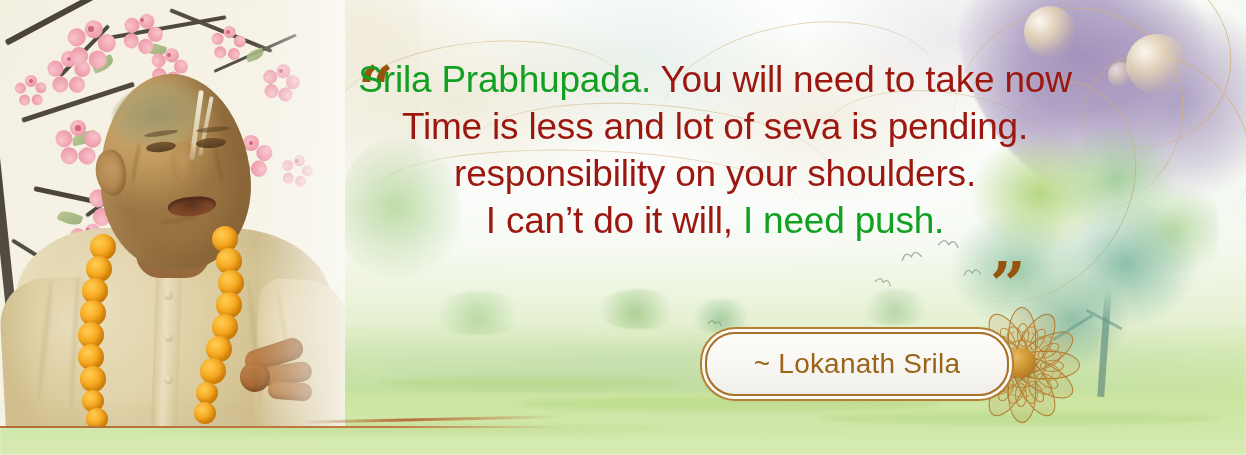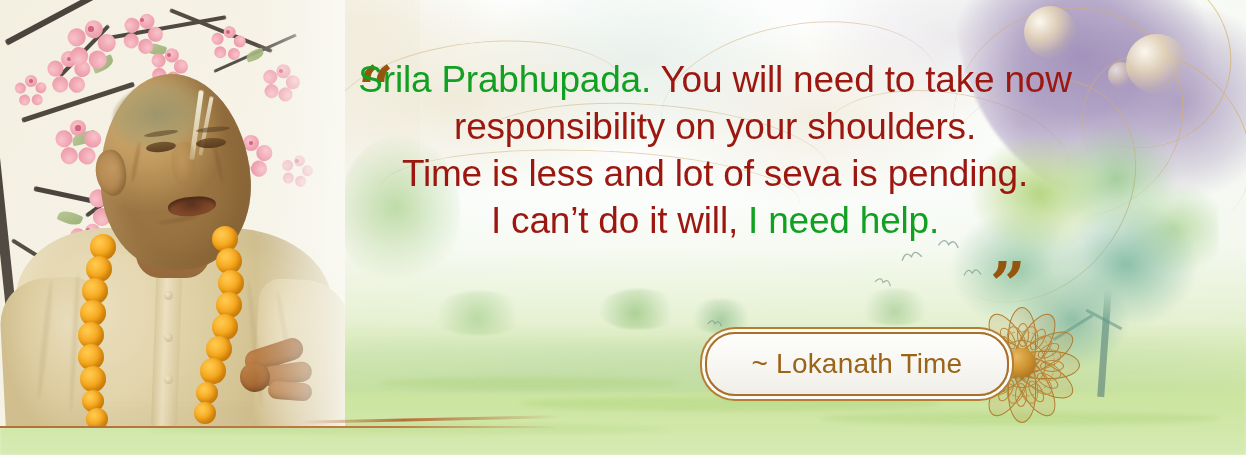--- a/index.html
+++ b/index.html
@@ -625,27 +625,27 @@
   <div class="cut-line"></div>
   <div class="cut-line2"></div>
 
   <div class="qmark qmark-open">“</div>
 
   <div class="quote-block">
     <div class="quote-line">
       <span class="seg-green">Srila Prabhupada.</span><span class="seg-red"> You will need to take now</span>
     </div>
     <div class="quote-line">
+      <span class="seg-red">Time is less and lot of seva is pending.</span>
+    </div>
+    <div class="quote-line">
       <span class="seg-red">responsibility on your shoulders.</span>
     </div>
     <div class="quote-line">
-      <span class="seg-red">Time is less and lot of seva is pending.</span>
-    </div>
-    <div class="quote-line">
-      <span class="seg-red">I can’t do it will, </span><span class="seg-green">I need help.</span>
+      <span class="seg-red">I can’t do it will, </span><span class="seg-green">I need push.</span>
     </div>
   </div>
 
   <div class="qmark qmark-close">”</div>
 
   <div class="mandala">
     <div class="petal" style="transform:rotate(0deg)"></div>
     <div class="petal" style="transform:rotate(30deg)"></div>
     <div class="petal" style="transform:rotate(60deg)"></div>
     <div class="petal" style="transform:rotate(90deg)"></div>
@@ -668,16 +668,16 @@
     <div class="petal2" style="transform:rotate(255deg)"></div>
     <div class="petal2" style="transform:rotate(285deg)"></div>
     <div class="petal2" style="transform:rotate(315deg)"></div>
     <div class="petal2" style="transform:rotate(345deg)"></div>
     <div class="ring r2"></div>
     <div class="ring r1"></div>
     <div class="mandala-core"></div>
   </div>
 
   <div class="attrib-badge">
-    <span class="attrib-text">~ Lokanath Time</span>
+    <span class="attrib-text">~ Lokanath Srila</span>
   </div>
 
 </div>
 
 </body></html>

